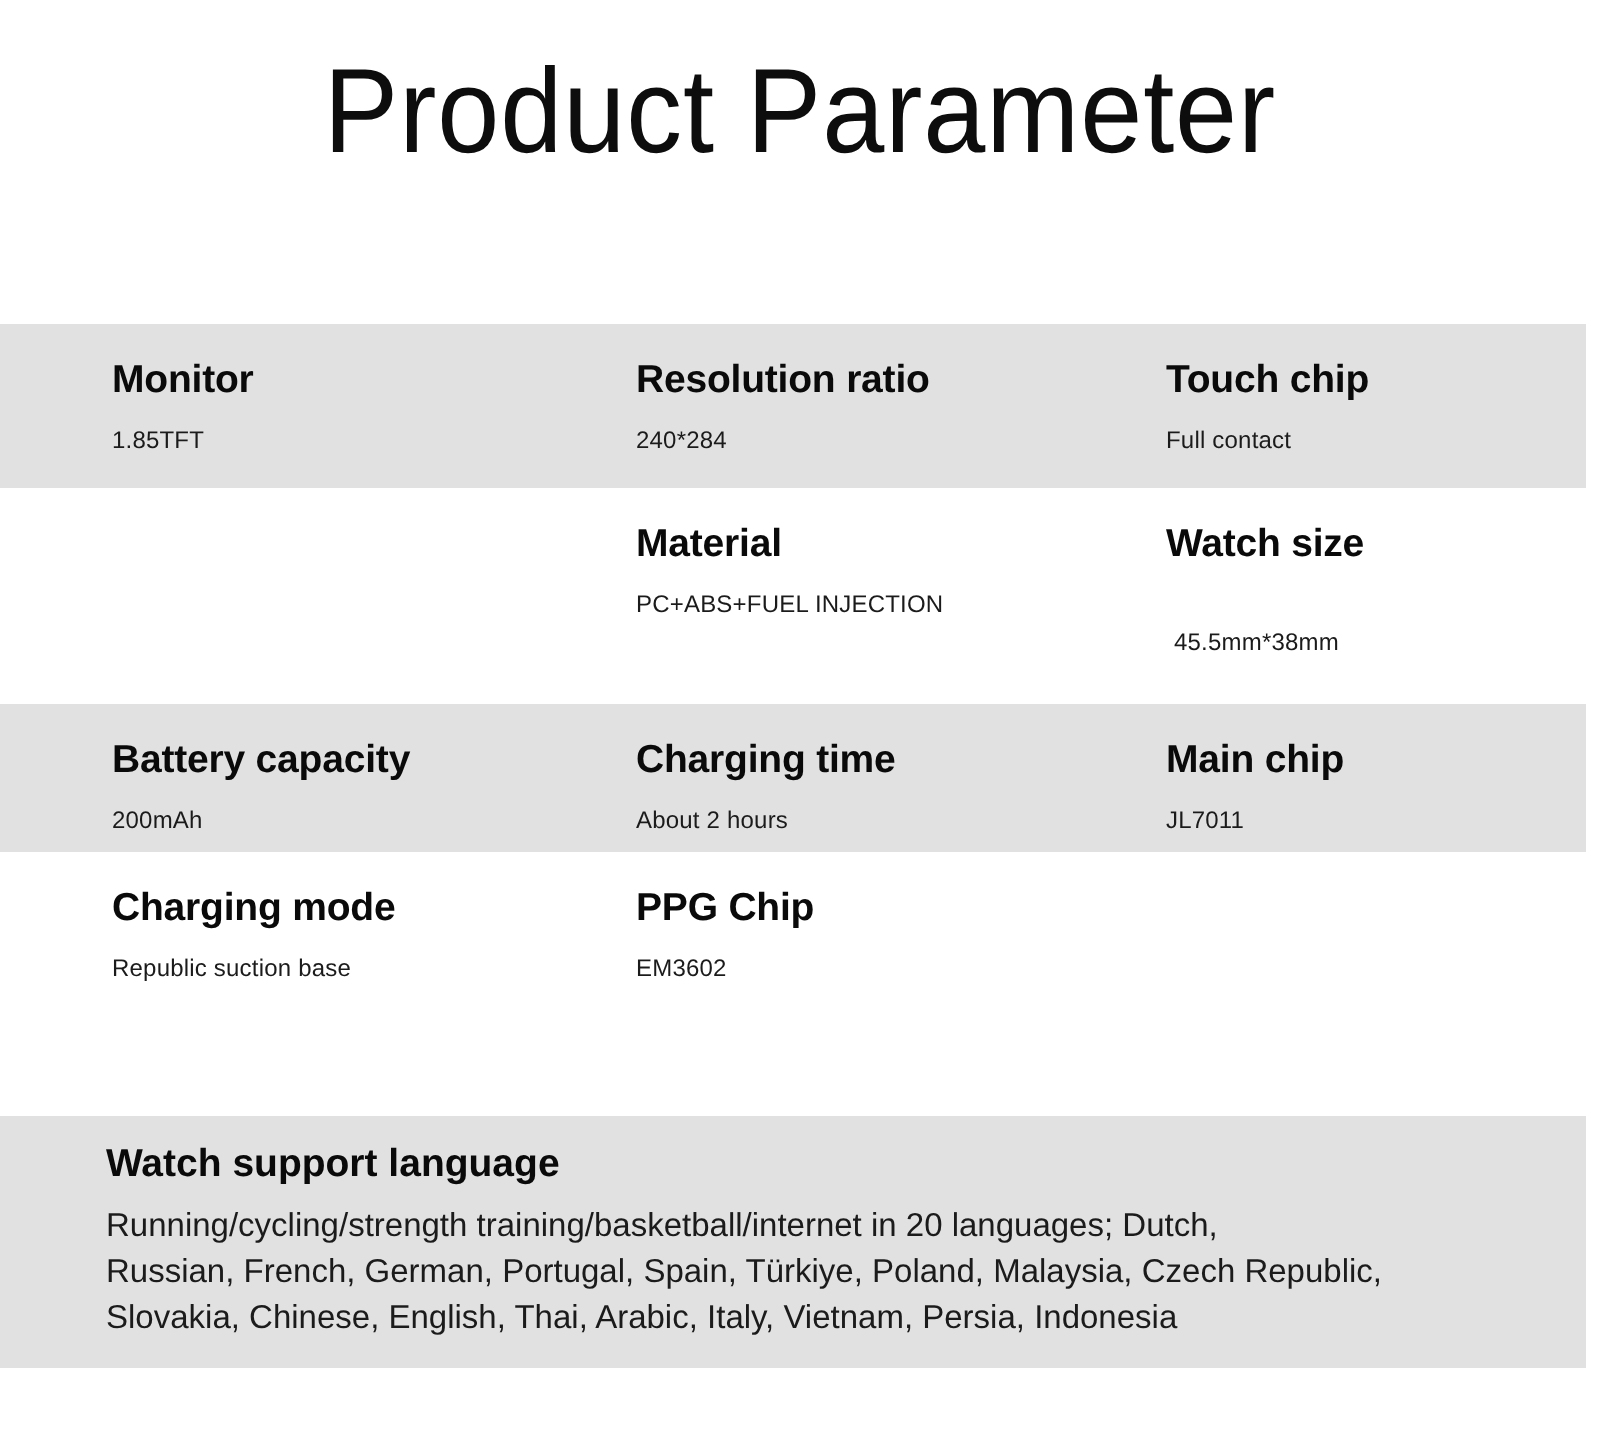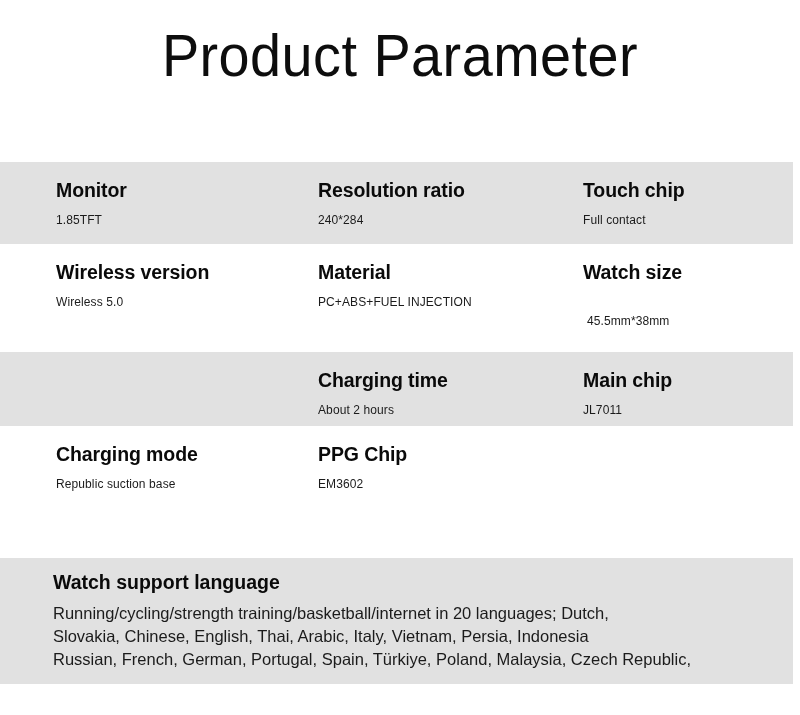--- a/index.html
+++ b/index.html
@@ -116,35 +116,35 @@
     <div class="cell-label">Resolution ratio</div>
     <div class="cell-value">240*284</div>
   </div>
   <div class="cell cell-c3 label-top">
     <div class="cell-label">Touch chip</div>
     <div class="cell-value">Full contact</div>
   </div>
 </div>
 
 <div class="band plain row-band-2">
-  <div class="cell cell-c1 label-top">
-    <div class="cell-label">Wireless version</div>
-    <div class="cell-value">Wireless 5.0</div>
-  </div>
   <div class="cell cell-c2 label-top">
     <div class="cell-label">Material</div>
     <div class="cell-value">PC+ABS+FUEL INJECTION</div>
   </div>
   <div class="cell cell-c3 label-top">
     <div class="cell-label">Watch size</div>
     <div class="cell-value indent">45.5mm*38mm</div>
   </div>
 </div>
 
 <div class="band shaded row-band-3">
+  <div class="cell cell-c1 label-top">
+    <div class="cell-label">Battery capacity</div>
+    <div class="cell-value">200mAh</div>
+  </div>
   <div class="cell cell-c2 label-top">
     <div class="cell-label">Charging time</div>
     <div class="cell-value">About 2 hours</div>
   </div>
   <div class="cell cell-c3 label-top">
     <div class="cell-label">Main chip</div>
     <div class="cell-value">JL7011</div>
   </div>
 </div>
 
@@ -156,16 +156,16 @@
   <div class="cell cell-c2 label-top">
     <div class="cell-label">PPG Chip</div>
     <div class="cell-value">EM3602</div>
   </div>
 </div>
 
 <div class="band shaded lang-band">
   <div class="lang-title">Watch support language</div>
   <div class="lang-body">
     <div class="lang-line">Running/cycling/strength training/basketball/internet in 20 languages; Dutch,</div>
+    <div class="lang-line">Russian, French, German, Portugal, Spain, Türkiye, Poland, Malaysia, Czech Republic,</div>
     <div class="lang-line">Slovakia, Chinese, English, Thai, Arabic, Italy, Vietnam, Persia, Indonesia</div>
-    <div class="lang-line">Russian, French, German, Portugal, Spain, Türkiye, Poland, Malaysia, Czech Republic,</div>
   </div>
 </div>
 
 </body></html>

